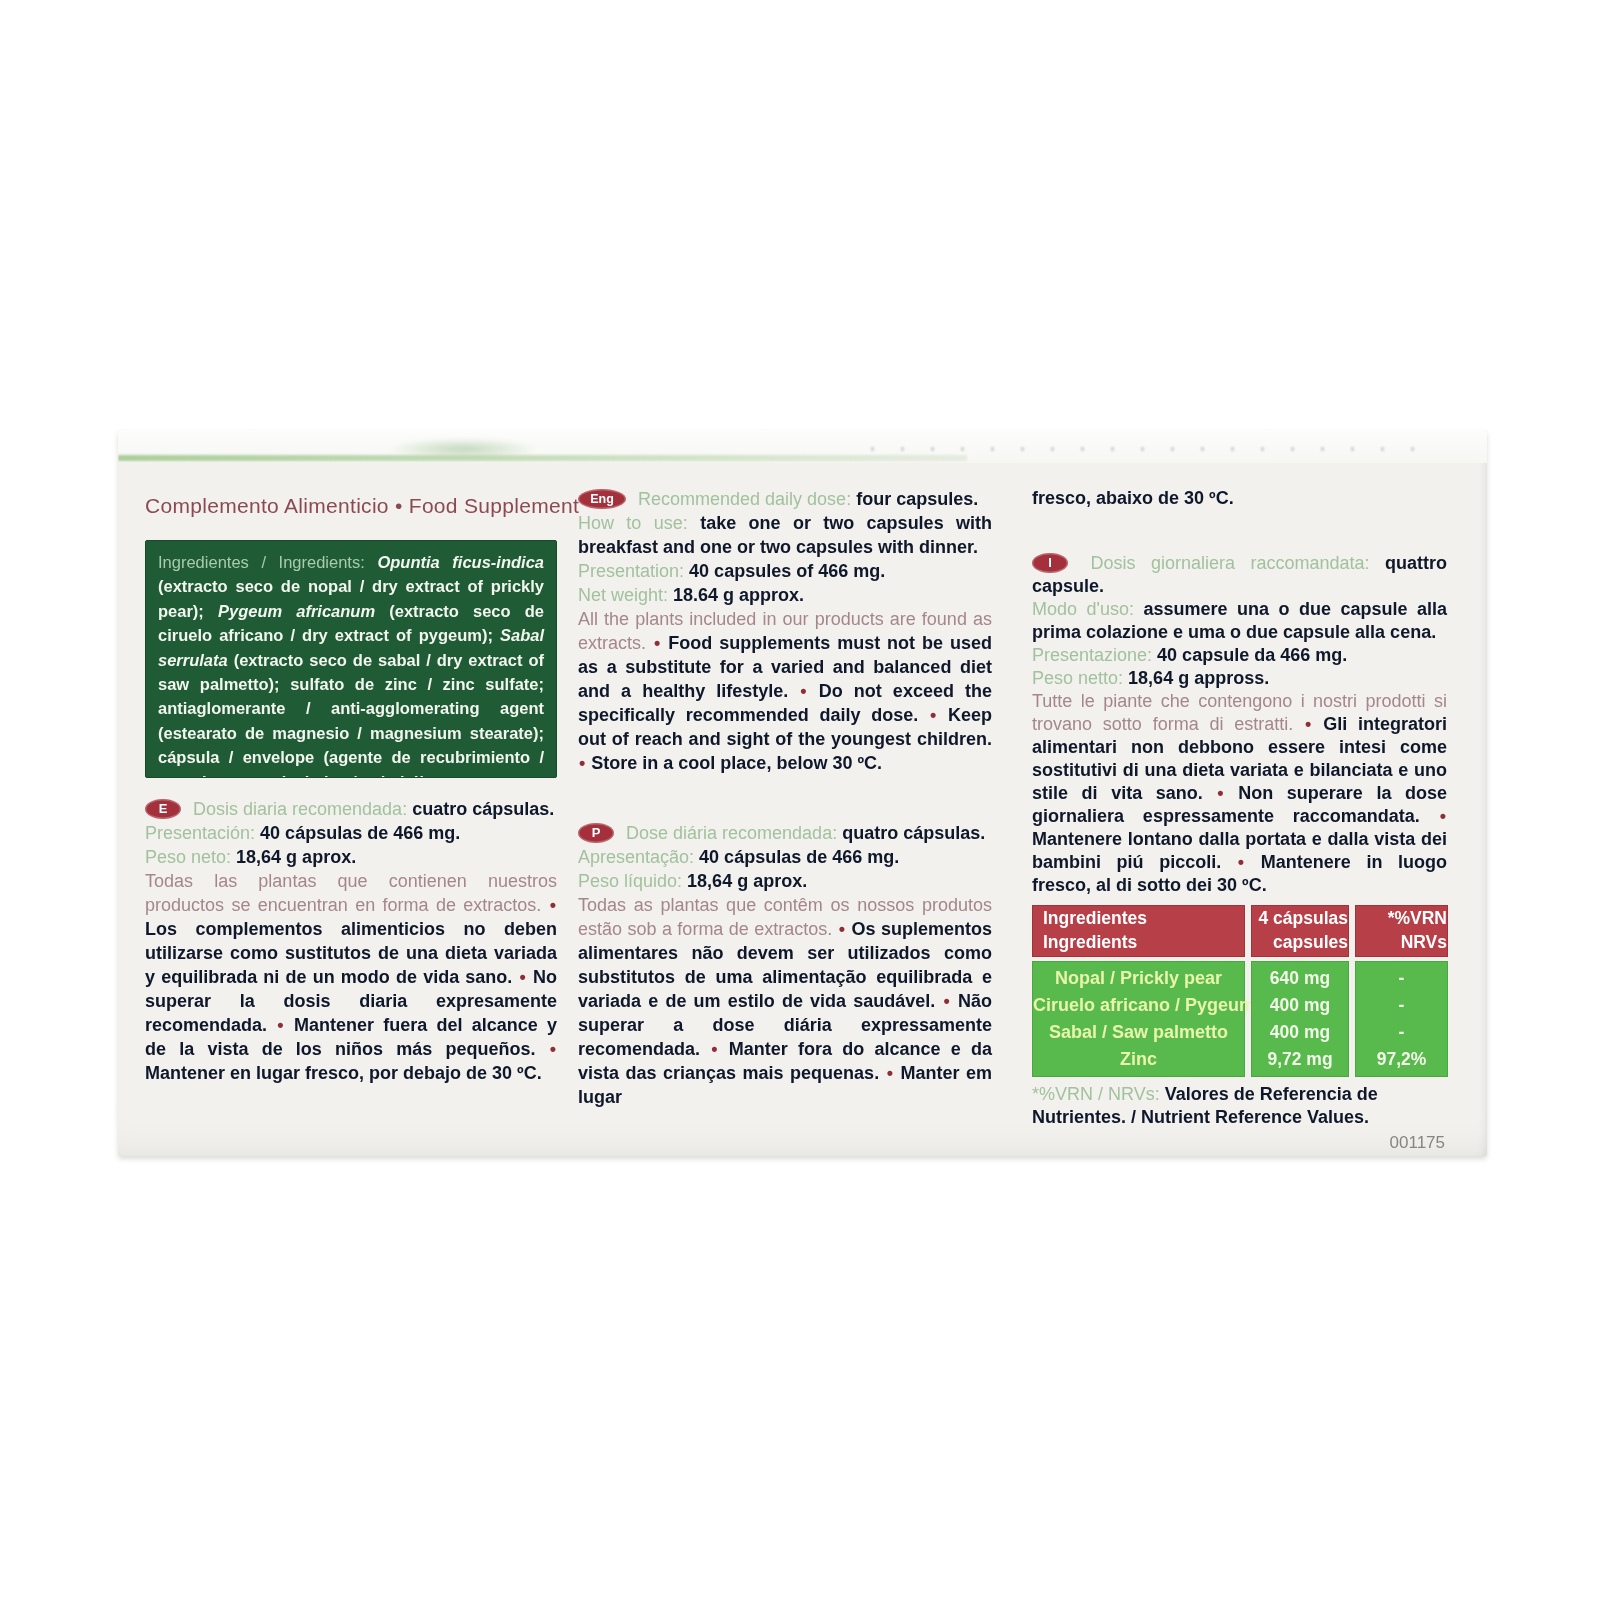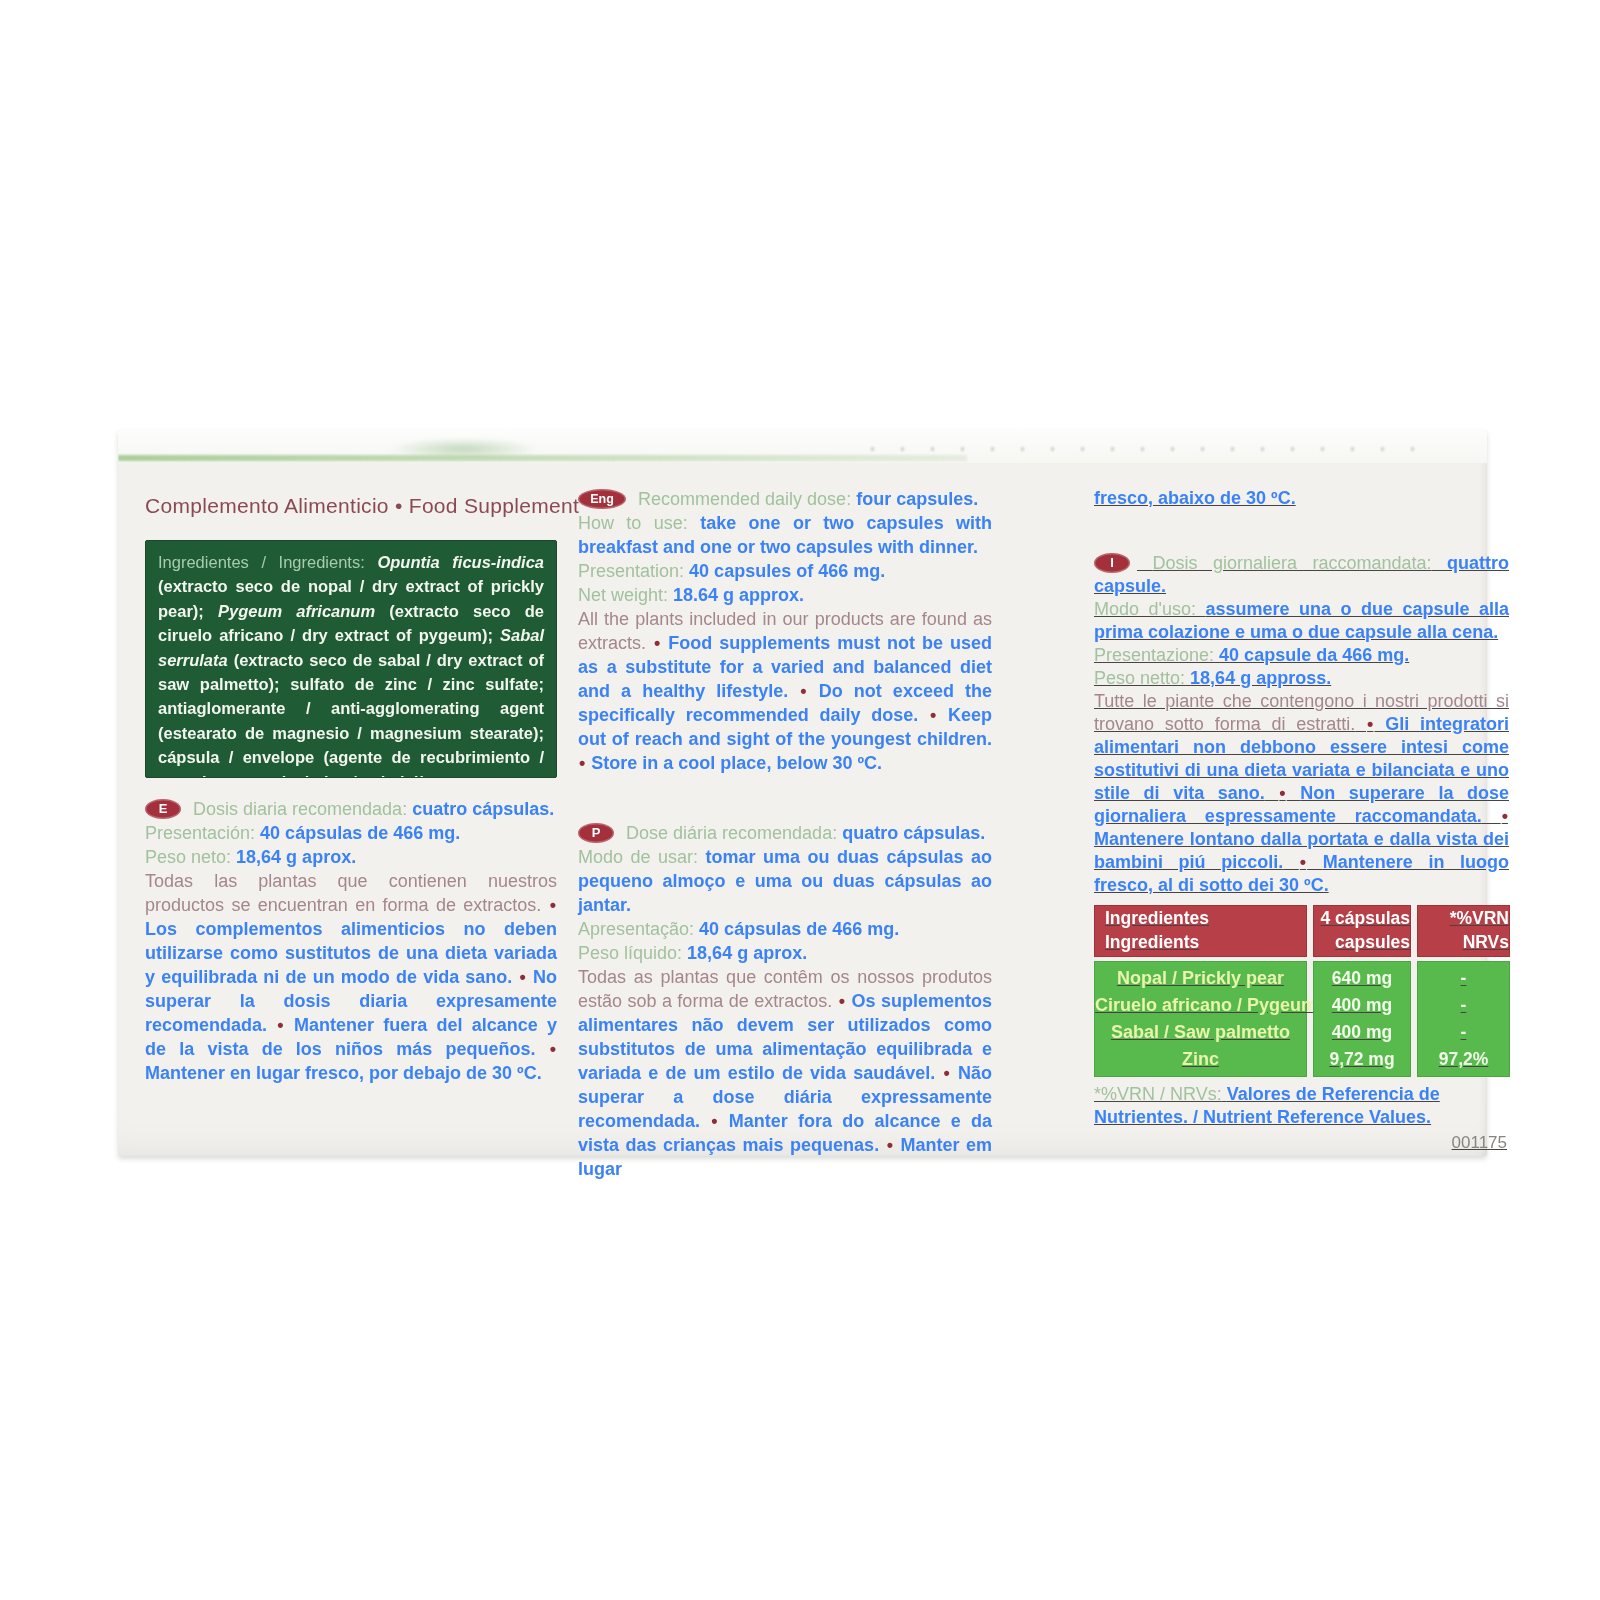--- a/index.html
+++ b/index.html
@@ -29,29 +29,29 @@
     filter:blur(2px);
   }
   .flap-marks {
     position:absolute; left:55%; right:4%; top:17px; height:4px;
     background:repeating-linear-gradient(90deg, rgba(110,115,110,0.28) 0 3px, rgba(110,115,110,0) 3px 30px);
     filter:blur(1px);
   }
   .col { position:absolute; font-size:18px; line-height:24px; color:#474443; }
   .col1 { left:145px; top:492px; width:412px; }
   .col2 { left:578px; top:487px; width:414px; }
-  .col3 { left:1094px; top:487px; width:415px;text-decoration:underline; }
+  .col3 { left:1032px; top:487px; width:415px; }
   .col3 .para { line-height:23px; }
   .para { margin:0; text-align:justify; }
   .title {
     color:#8b4a51; font-size:21px; font-weight:400; letter-spacing:0.3px;
     margin:0; text-align:left; line-height:28px; white-space:nowrap;
   }
   .lbl  { color:#a2c19d; font-weight:400; }
-  .dark { color:#3b82f6; font-weight:700;margin-top:28px; }
+  .dark { color:#0f172a; font-weight:700;margin-top:28px; }
   .mauve{ color:#a5868d; font-weight:400; }
   .sep  { color:#8f2e37; font-weight:700; margin:0 1px; }
   .badge {
     display:inline-block; background:#a3303a; color:#ffffff;
     font-weight:700; font-size:13px; line-height:20px; height:20px;
     border-radius:50%; text-align:center; vertical-align:2px; margin-right:7px;
     box-shadow:inset 0 0 0 1.5px rgba(255,255,255,0.25);
   }
   .badge.w1 { width:36px; }
   .badge.w2 { width:48px; font-size:12.5px; }
@@ -162,24 +162,20 @@
     <span class="sep">•</span>
     <span class="dark">Store in a cool place, below 30 ºC.</span>
   </p>
 
   <p class="para mt-pt">
     <span class="badge w1">P</span>
     <span class="lbl">Dose diária recomendada:</span>
     <span class="dark">quatro cápsulas.</span>
   </p>
   <p class="para">
-    <span class="lbl">Modo de usar:</span>
-    <span class="dark">tomar uma ou duas cápsulas ao pequeno almoço e uma ou duas cápsulas ao jantar.</span>
-  </p>
-  <p class="para">
     <span class="lbl">Apresentação:</span>
     <span class="dark">40 cápsulas de 466 mg.</span>
   </p>
   <p class="para">
     <span class="lbl">Peso líquido:</span>
     <span class="dark">18,64 g aprox.</span>
   </p>
   <p class="para">
     <span class="mauve">Todas as plantas que contêm os nossos produtos estão sob a forma de extractos.</span>
     <span class="sep">•</span>

